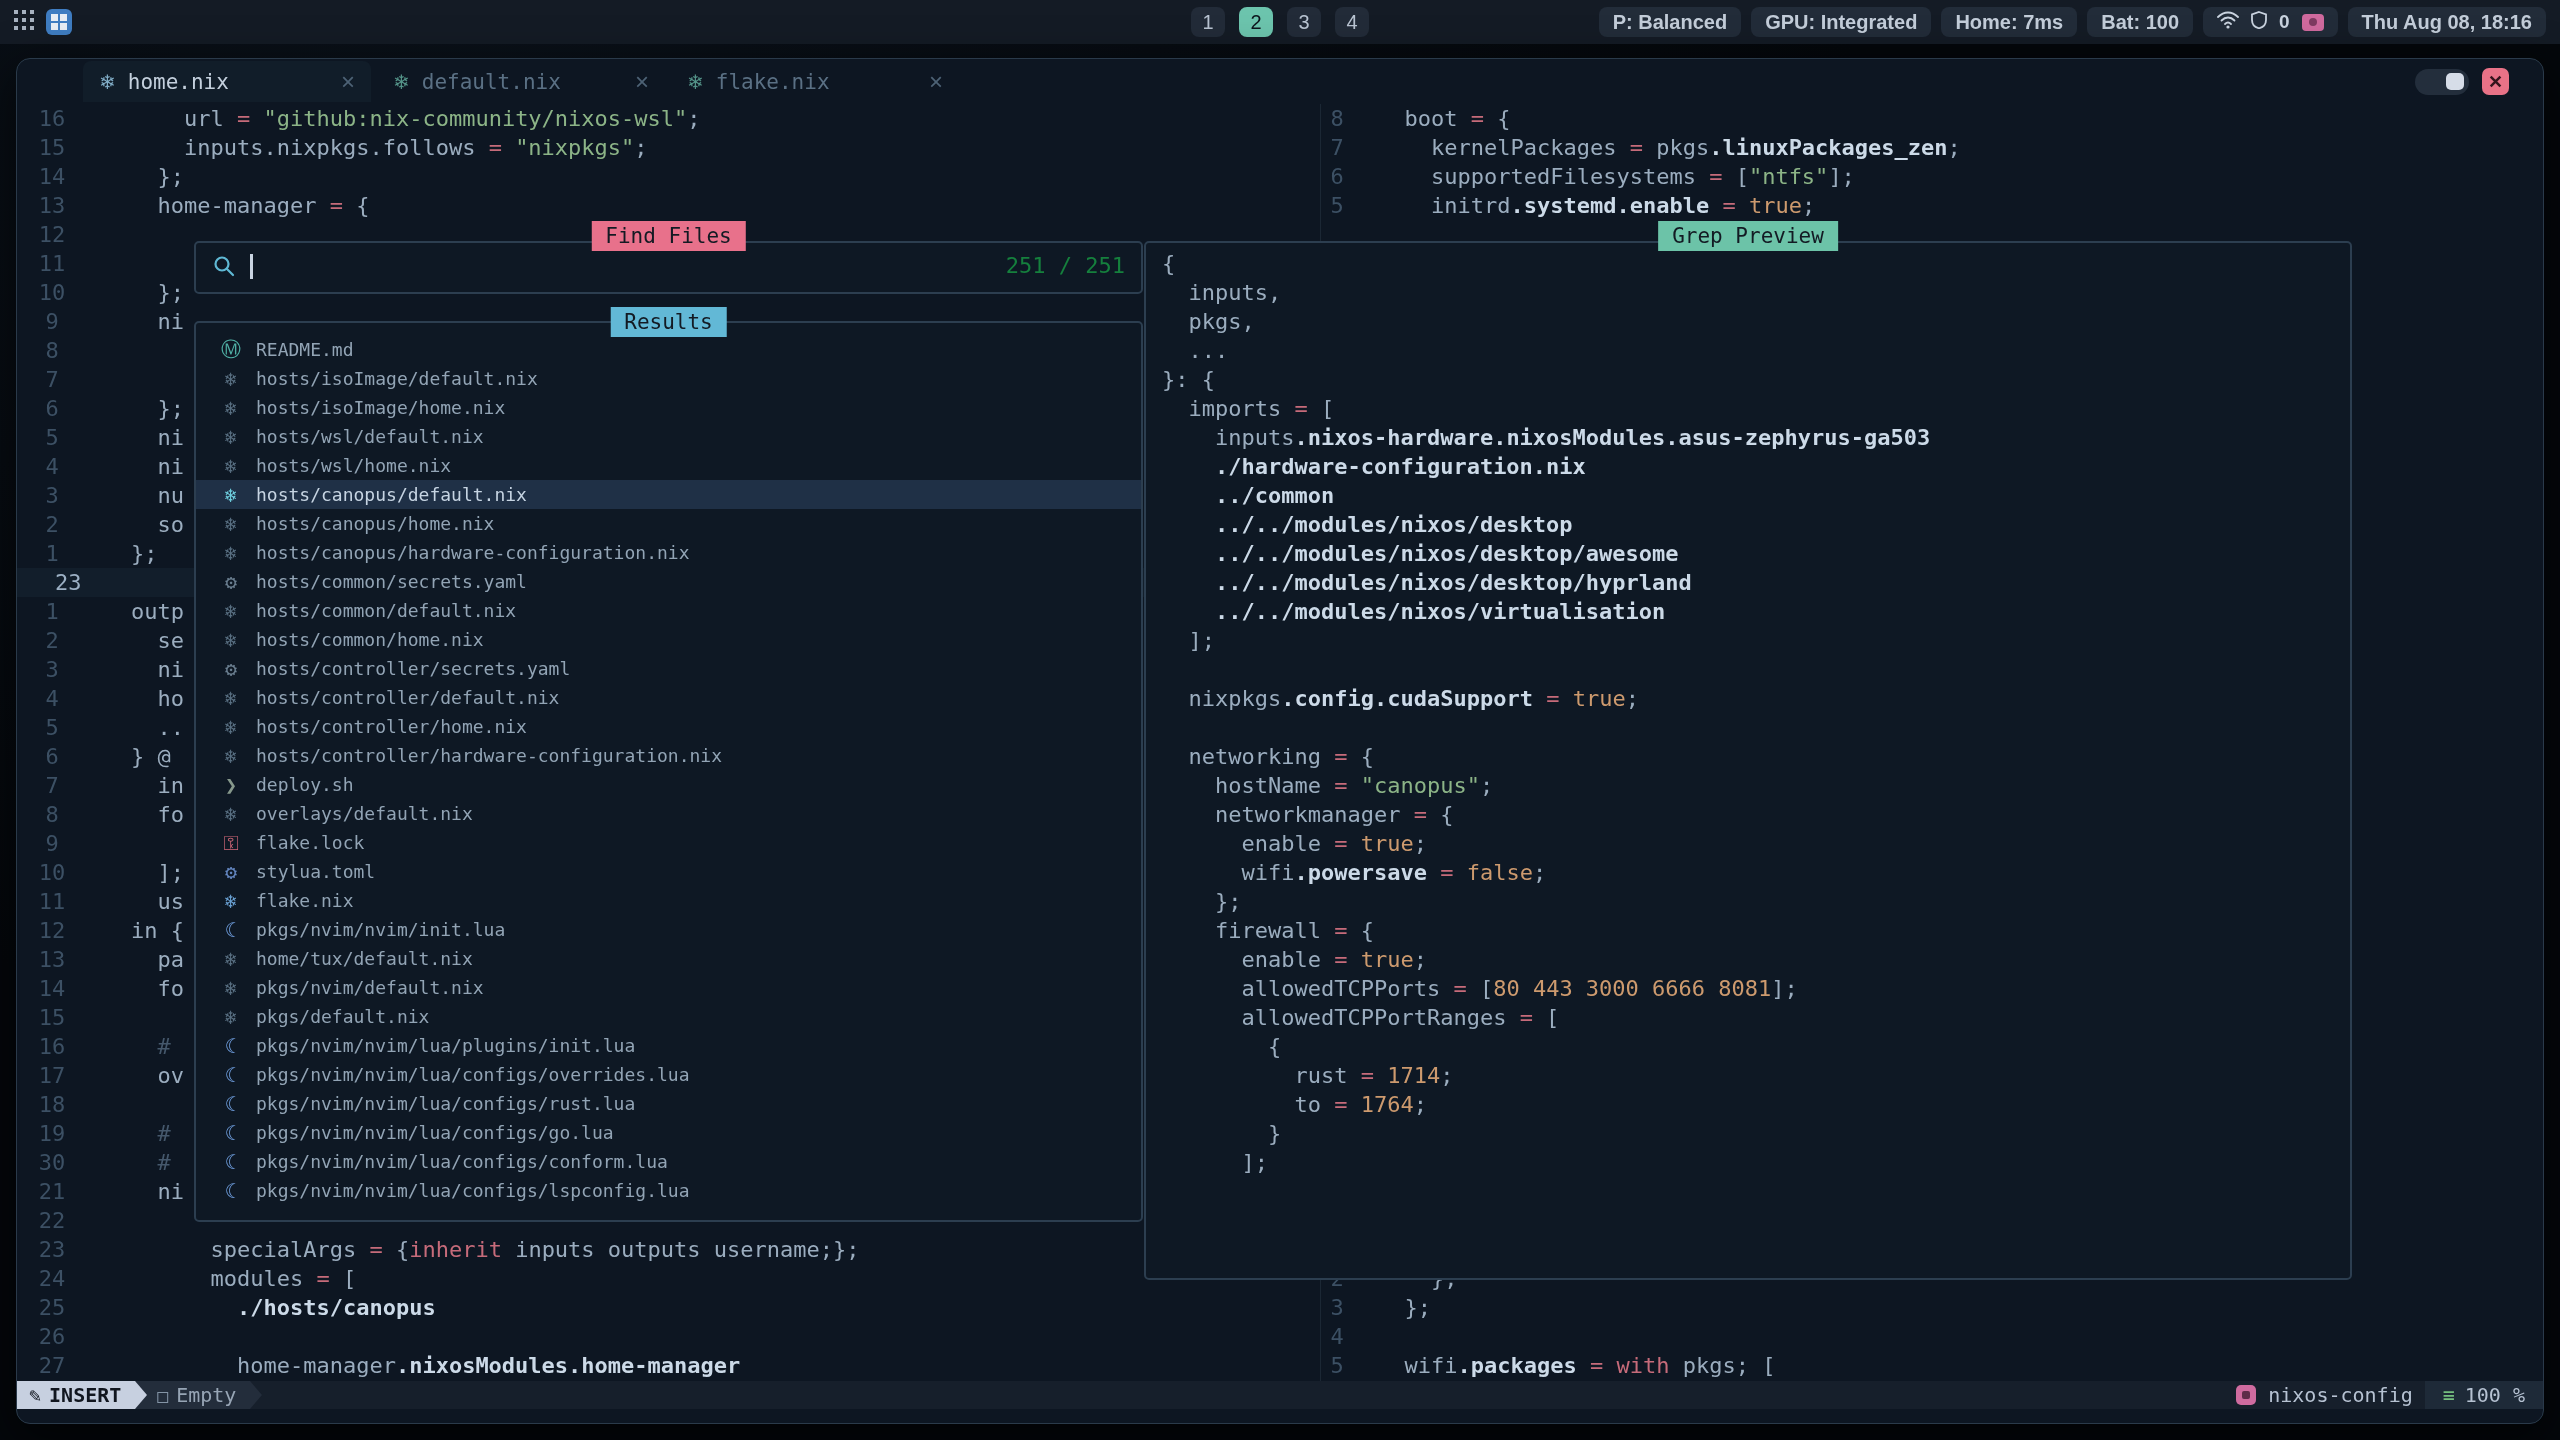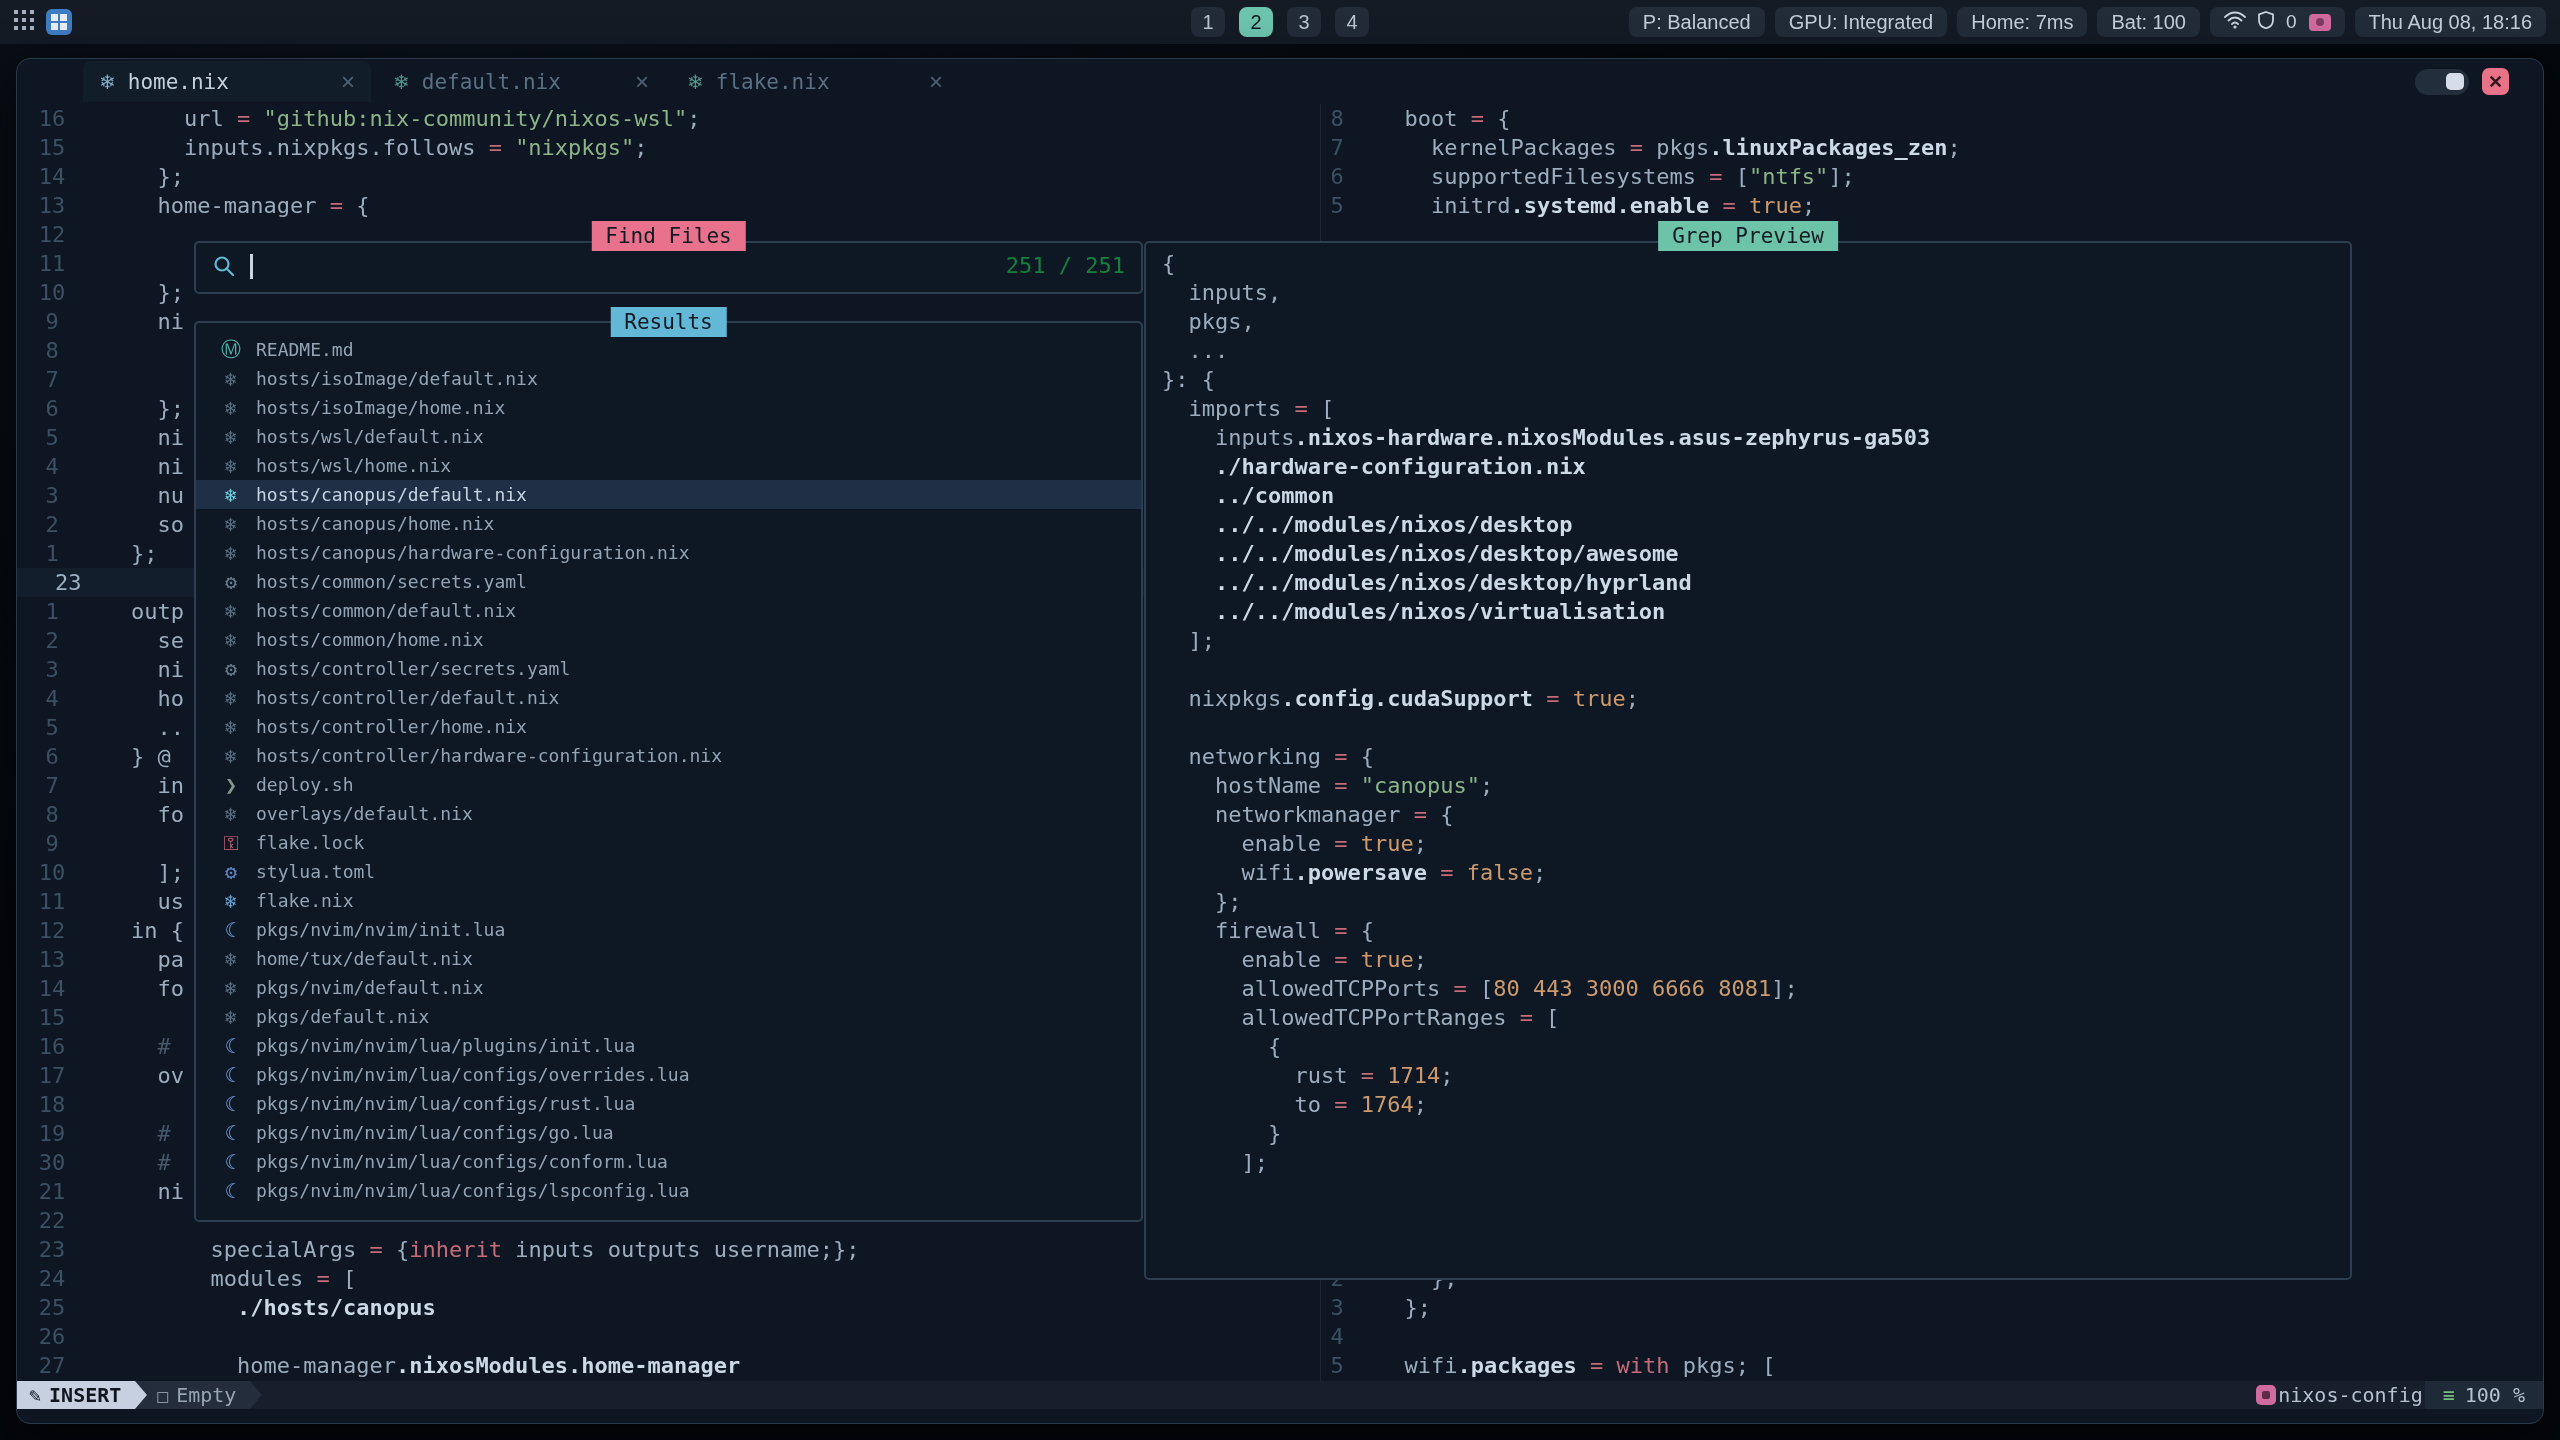--- a/index.html
+++ b/index.html
@@ -6,21 +6,21 @@
   .desktop{position:absolute;inset:0;background:radial-gradient(1400px 900px at 18% 8%, #0a1119, #04070b);}
   .mono{font-family:"DejaVu Sans Mono",monospace;}
 
   
   .topbar{position:absolute;left:0;top:0;width:2560px;height:44px;background:#141b25;display:flex;align-items:center;}
   .bar-left{display:flex;align-items:center;gap:12px;padding-left:14px;}
   .logo-tile{width:26px;height:26px;border-radius:6px;background:#3f7dc2;display:flex;align-items:center;justify-content:center;}
   .ws-wrap{position:absolute;left:50%;top:50%;transform:translate(-50%,-50%);display:flex;gap:14px;}
   .ws{width:34px;height:30px;border-radius:8px;background:#222b38;color:#b9c4d2;font-size:20px;display:flex;align-items:center;justify-content:center;}
   .ws.active{background:#6cc4ad;color:#0d141c;}
-  .bar-right{margin-left:auto;display:flex;align-items:center;gap:10px;padding-right:14px;}
+  .bar-right{margin-left:auto;display:flex;align-items:center;gap:10px;padding-right:14px;font-weight:bold;}
   .modules{display:flex;gap:10px;}
   .pill{height:30px;border-radius:8px;background:#222c39;color:#c3cdd9;font-size:20px;display:flex;align-items:center;padding:0 14px;white-space:nowrap;}
   .tray{gap:12px;}
   .tray-zero{font-size:19px;color:#c9d3df;}
   .camera-chip{width:22px;height:17px;border-radius:4px;background:#d06a9e;position:relative;}
   .camera-chip::after{content:"";position:absolute;left:7px;top:4px;width:8px;height:8px;border-radius:50%;background:#7e3a60;}
 
   
   .term{position:absolute;left:16px;top:58px;width:2526px;height:1364px;background:#0d1622;border:1px solid #2a3a4a;border-radius:14px;box-shadow:0 14px 48px rgba(0,0,0,.65);overflow:hidden;}
 
@@ -89,21 +89,21 @@
   .sl-left{position:absolute;left:0;top:0;height:28px;display:flex;}
   .chip{height:28px;display:flex;align-items:center;gap:8px;}
   .chip-mode{background:#c7d0e0;color:#11161f;font-weight:bold;padding:0 14px 0 12px;}
   .chip-file{background:#232d3b;color:#97a5b5;padding:0 14px 0 10px;}
   .fileicon{color:#8494a6;font-size:18px;}
   .arr{position:relative;width:12px;height:28px;}
   .arr::after{content:"";position:absolute;inset:0;border-top:14px solid transparent;border-bottom:14px solid transparent;border-left:12px solid transparent;}
   .arr1{background:#232d3b;}
   .arr1::after{border-left-color:#c7d0e0;}
   .arr2::after{border-left-color:#232d3b;}
-  .sl-right{position:absolute;right:0;top:0;height:28px;display:flex;align-items:center;gap:2px;}
+  .sl-right{position:absolute;right:0;top:0;height:28px;display:flex;align-items:center;gap:12px;}
   .proj-icon{width:20px;height:20px;border-radius:5px;background:#cf6b9f;position:relative;}
   .proj-icon::after{content:"";position:absolute;left:6px;top:6px;width:8px;height:8px;border-radius:2px;background:#5e2c49;}
   .proj{color:#b6c2d2;}
   .pct-chip{height:28px;display:flex;align-items:center;gap:10px;background:#1e2a38;padding:0 18px;color:#b6c2d2;}
   .menu-ic{color:#74bd7e;font-size:20px;}
 </style>
 </head>
 <body>
 
 <div class="desktop">

